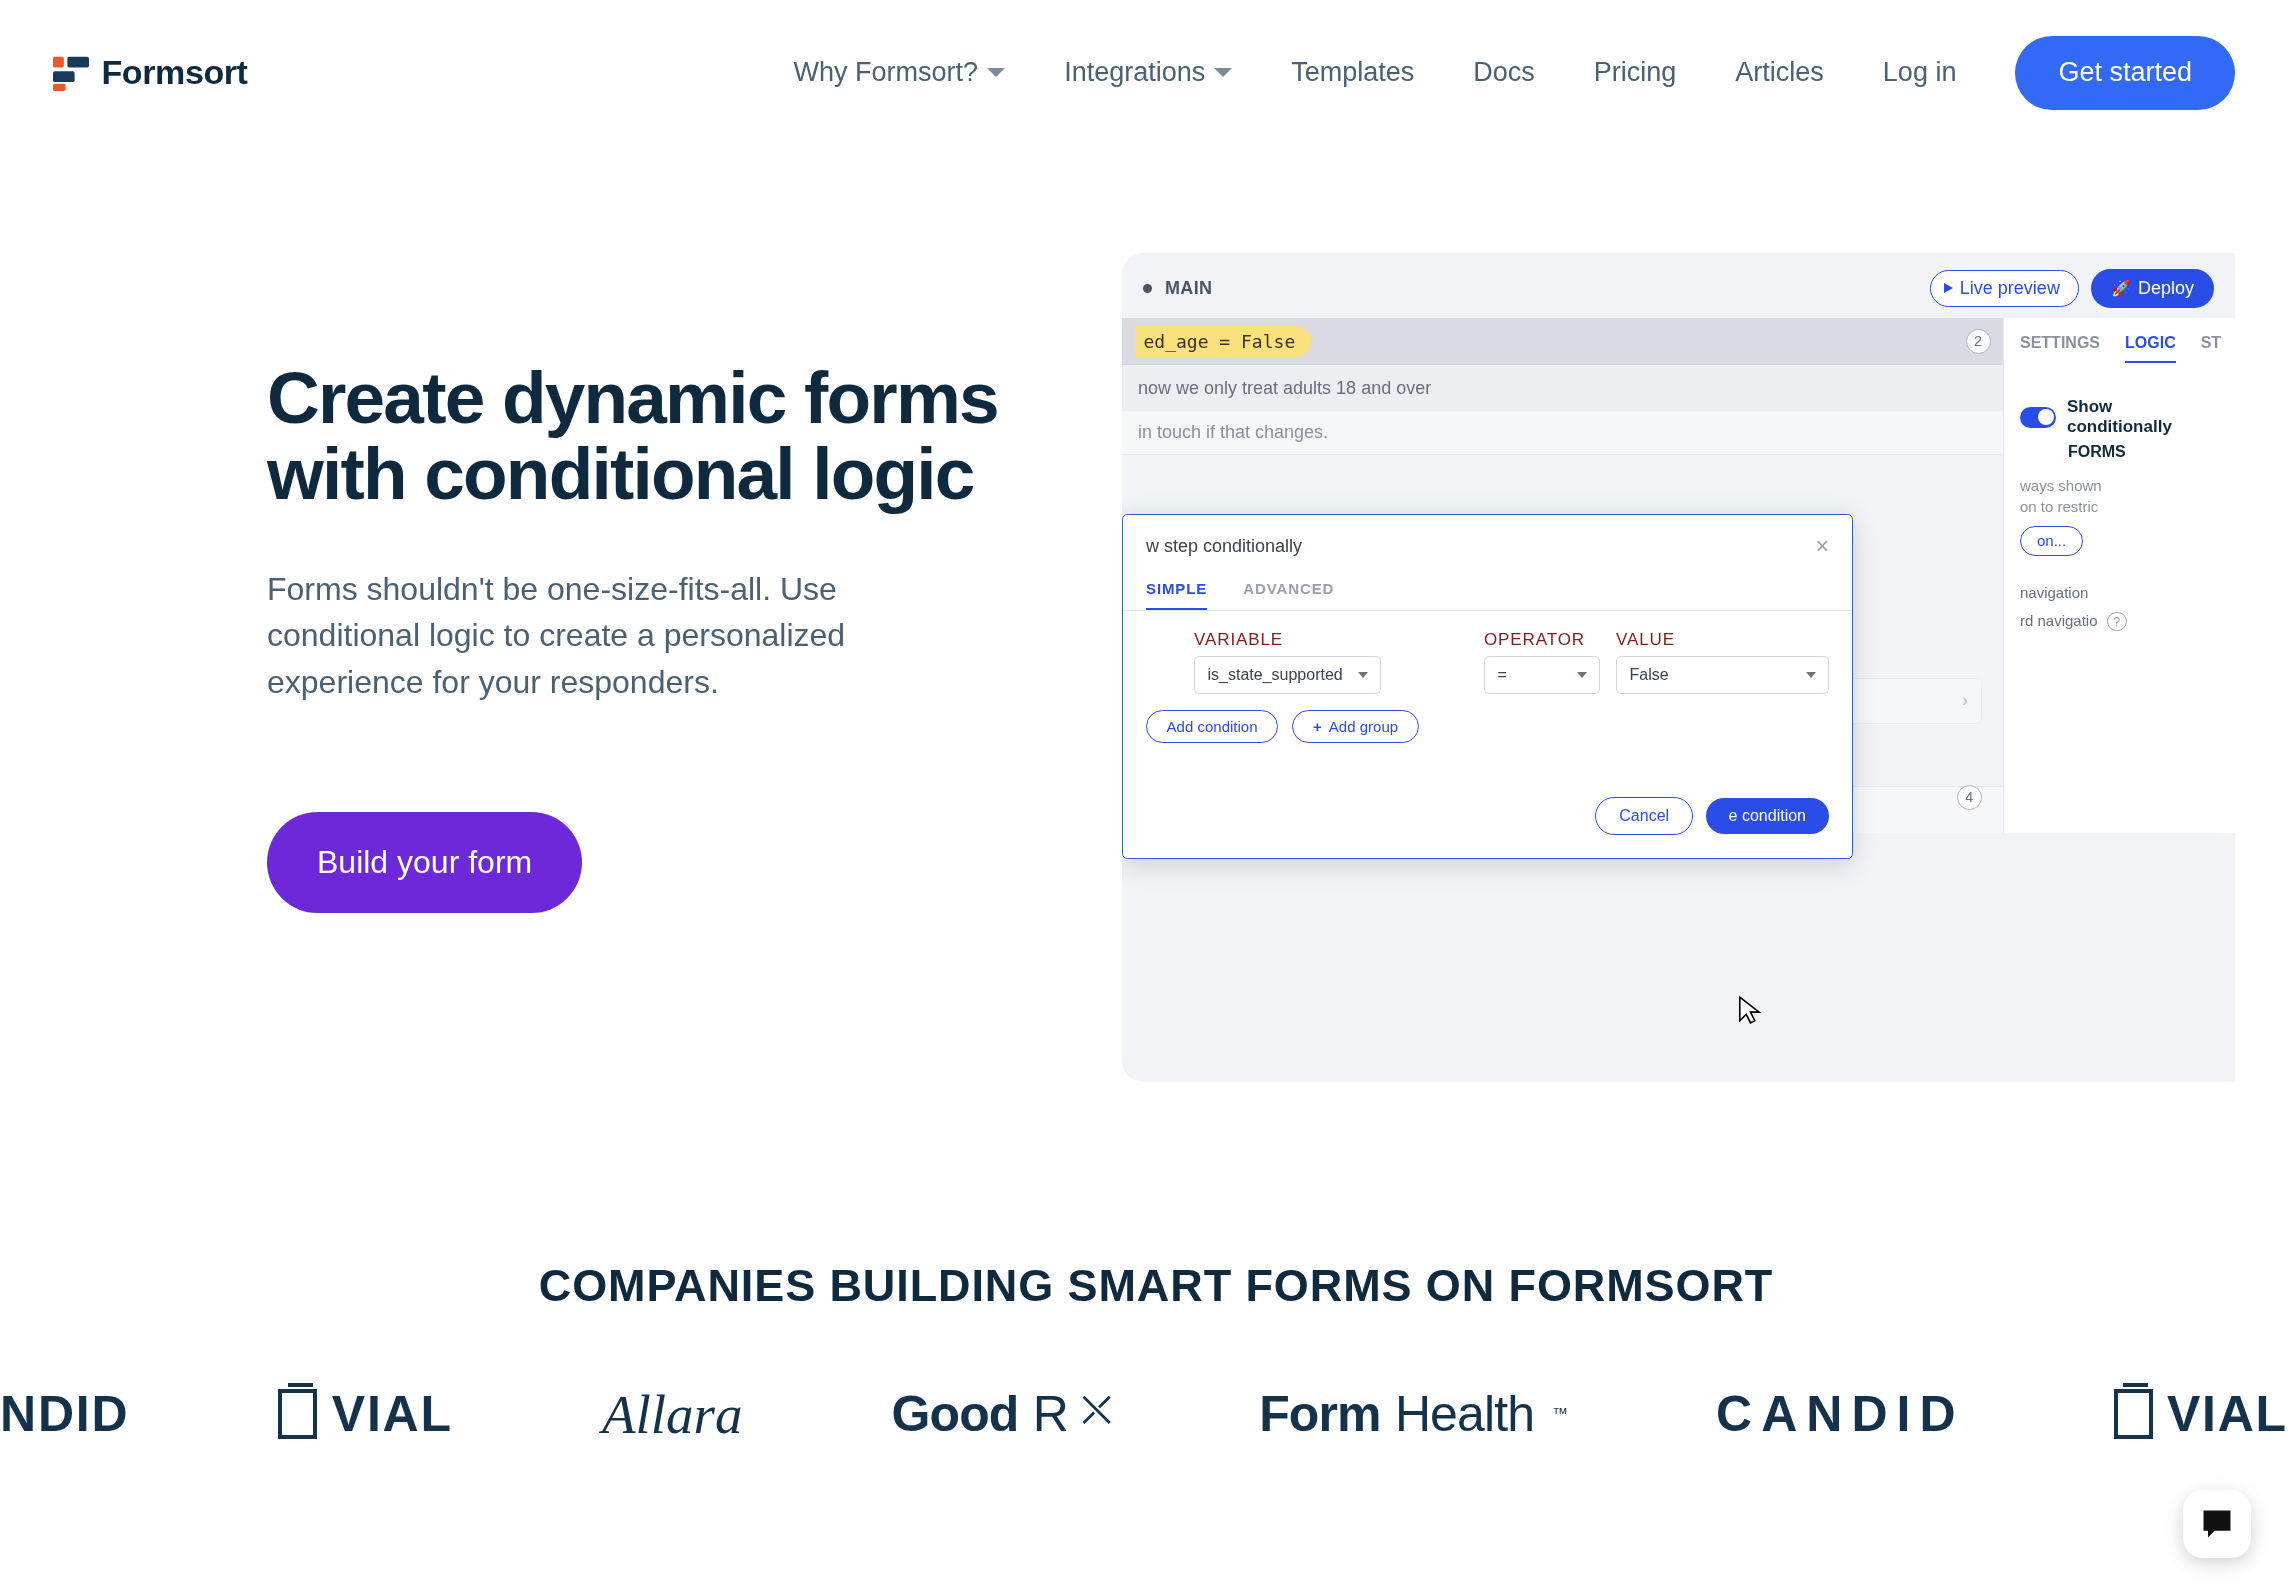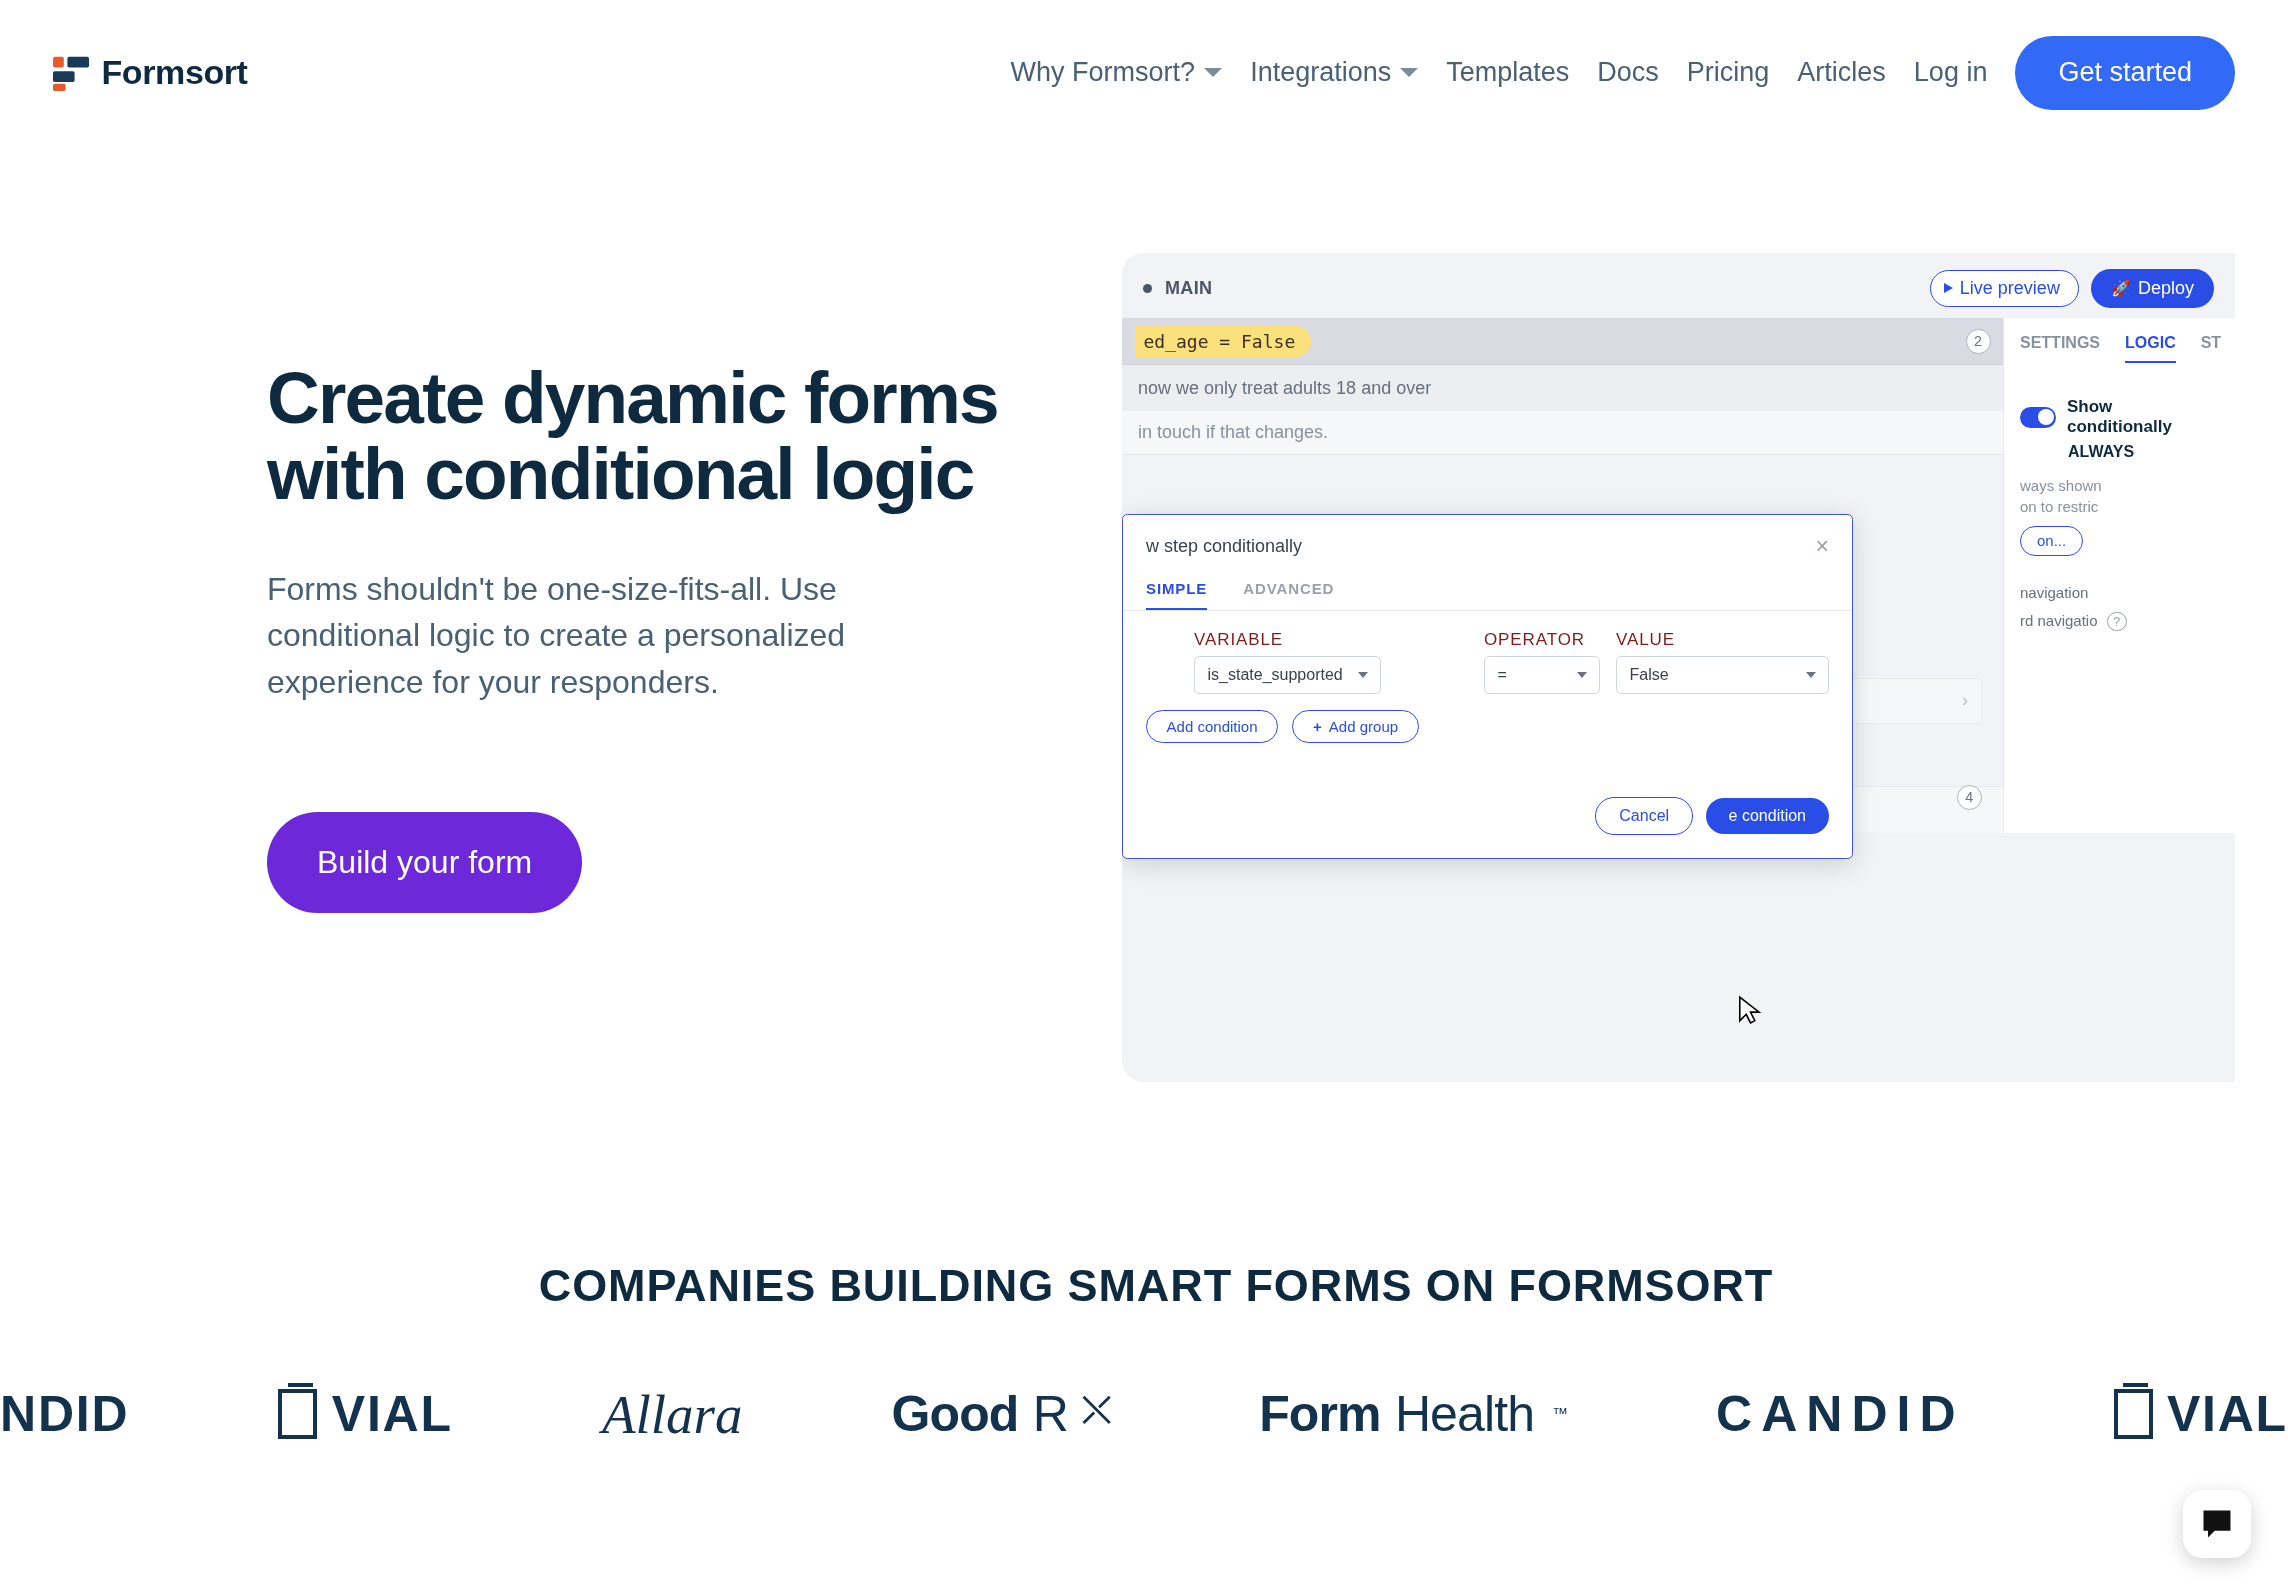--- a/index.html
+++ b/index.html
@@ -3,21 +3,21 @@
 <meta charset="utf-8">
 <style>
 * { margin: 0; padding: 0; box-sizing: border-box; }
 body { font-family: -apple-system, BlinkMacSystemFont, "Segoe UI", Helvetica, Arial, sans-serif; background: #fff; color: #0f2a3f; width: 2288px; height: 1595px; overflow: hidden; position: relative; }
 
 
 .header { display: flex; align-items: center; justify-content: space-between; padding: 36px 53px; }
 .logo { display: flex; align-items: center; gap: 12.5px; }
 .logo-mark { width: 36px; height: 36px; position: relative; }
 .logo-text { font-size: 34px; font-weight: 700; color: #0f2a3f; letter-spacing: -0.4px; }
-.nav { display: flex; align-items: center; gap: 28px; }
+.nav { display: flex; align-items: center; gap: 59px; }
 .nav-item { font-size: 27px; color: #4a6073; text-decoration: none; cursor: pointer; display: flex; align-items: center; gap: 9px; }
 .chevron-down { display: inline-block; width: 0; height: 0; border-left: 9px solid transparent; border-right: 9px solid transparent; border-top: 9.8px solid #7a8b99; }
 .btn-primary { background: #3269f6; color: #fff; border: none; border-radius: 890px; padding: 21.4px 43px; font-size: 27px; font-weight: 500; cursor: pointer; }
 
 
 .hero { display: flex; padding: 107px 53px 53px 267px; gap: 53px; align-items: flex-start; }
 .hero-left { flex: 0 0 802px; padding-top: 107px; }
 .hero-title { font-size: 73px; font-weight: 700; color: #0f2a3f; line-height: 1.05; letter-spacing: -1.8px; margin-bottom: 53px; }
 .hero-desc { font-size: 32px; color: #4a6073; line-height: 1.45; margin-bottom: 107px; max-width: 731px; }
 .hero-cta { background: #6d28d9; color: #fff; border: none; border-radius: 890px; padding: 32px 50px; font-size: 32px; font-weight: 500; cursor: pointer; }
@@ -241,21 +241,21 @@
         <div class="mock-side">
           <div class="mock-tabs" style="padding:0 0 0 0">
             <div class="mock-tab">SETTINGS</div>
             <div class="mock-tab active">LOGIC</div>
             <div class="mock-tab">ST</div>
           </div>
           <div class="toggle-row" style="margin-top:25px">
             <span class="toggle-on"></span>
             <span class="side-strong">Show conditionally</span>
           </div>
-          <div class="side-sub">ALWAYS</div>
+          <div class="side-sub">FORMS</div>
           <div class="side-note">
             <span>ways shown</span><br>
             <span>on to restric</span>
           </div>
           <div class="side-chip-outline">on...</div>
           <div class="side-list">
             <div class="side-list-item">navigation</div>
             <div class="side-list-item">
               <span>rd navigatio</span>
               <span class="help-circ" style="margin-left:5.3px">?</span>

